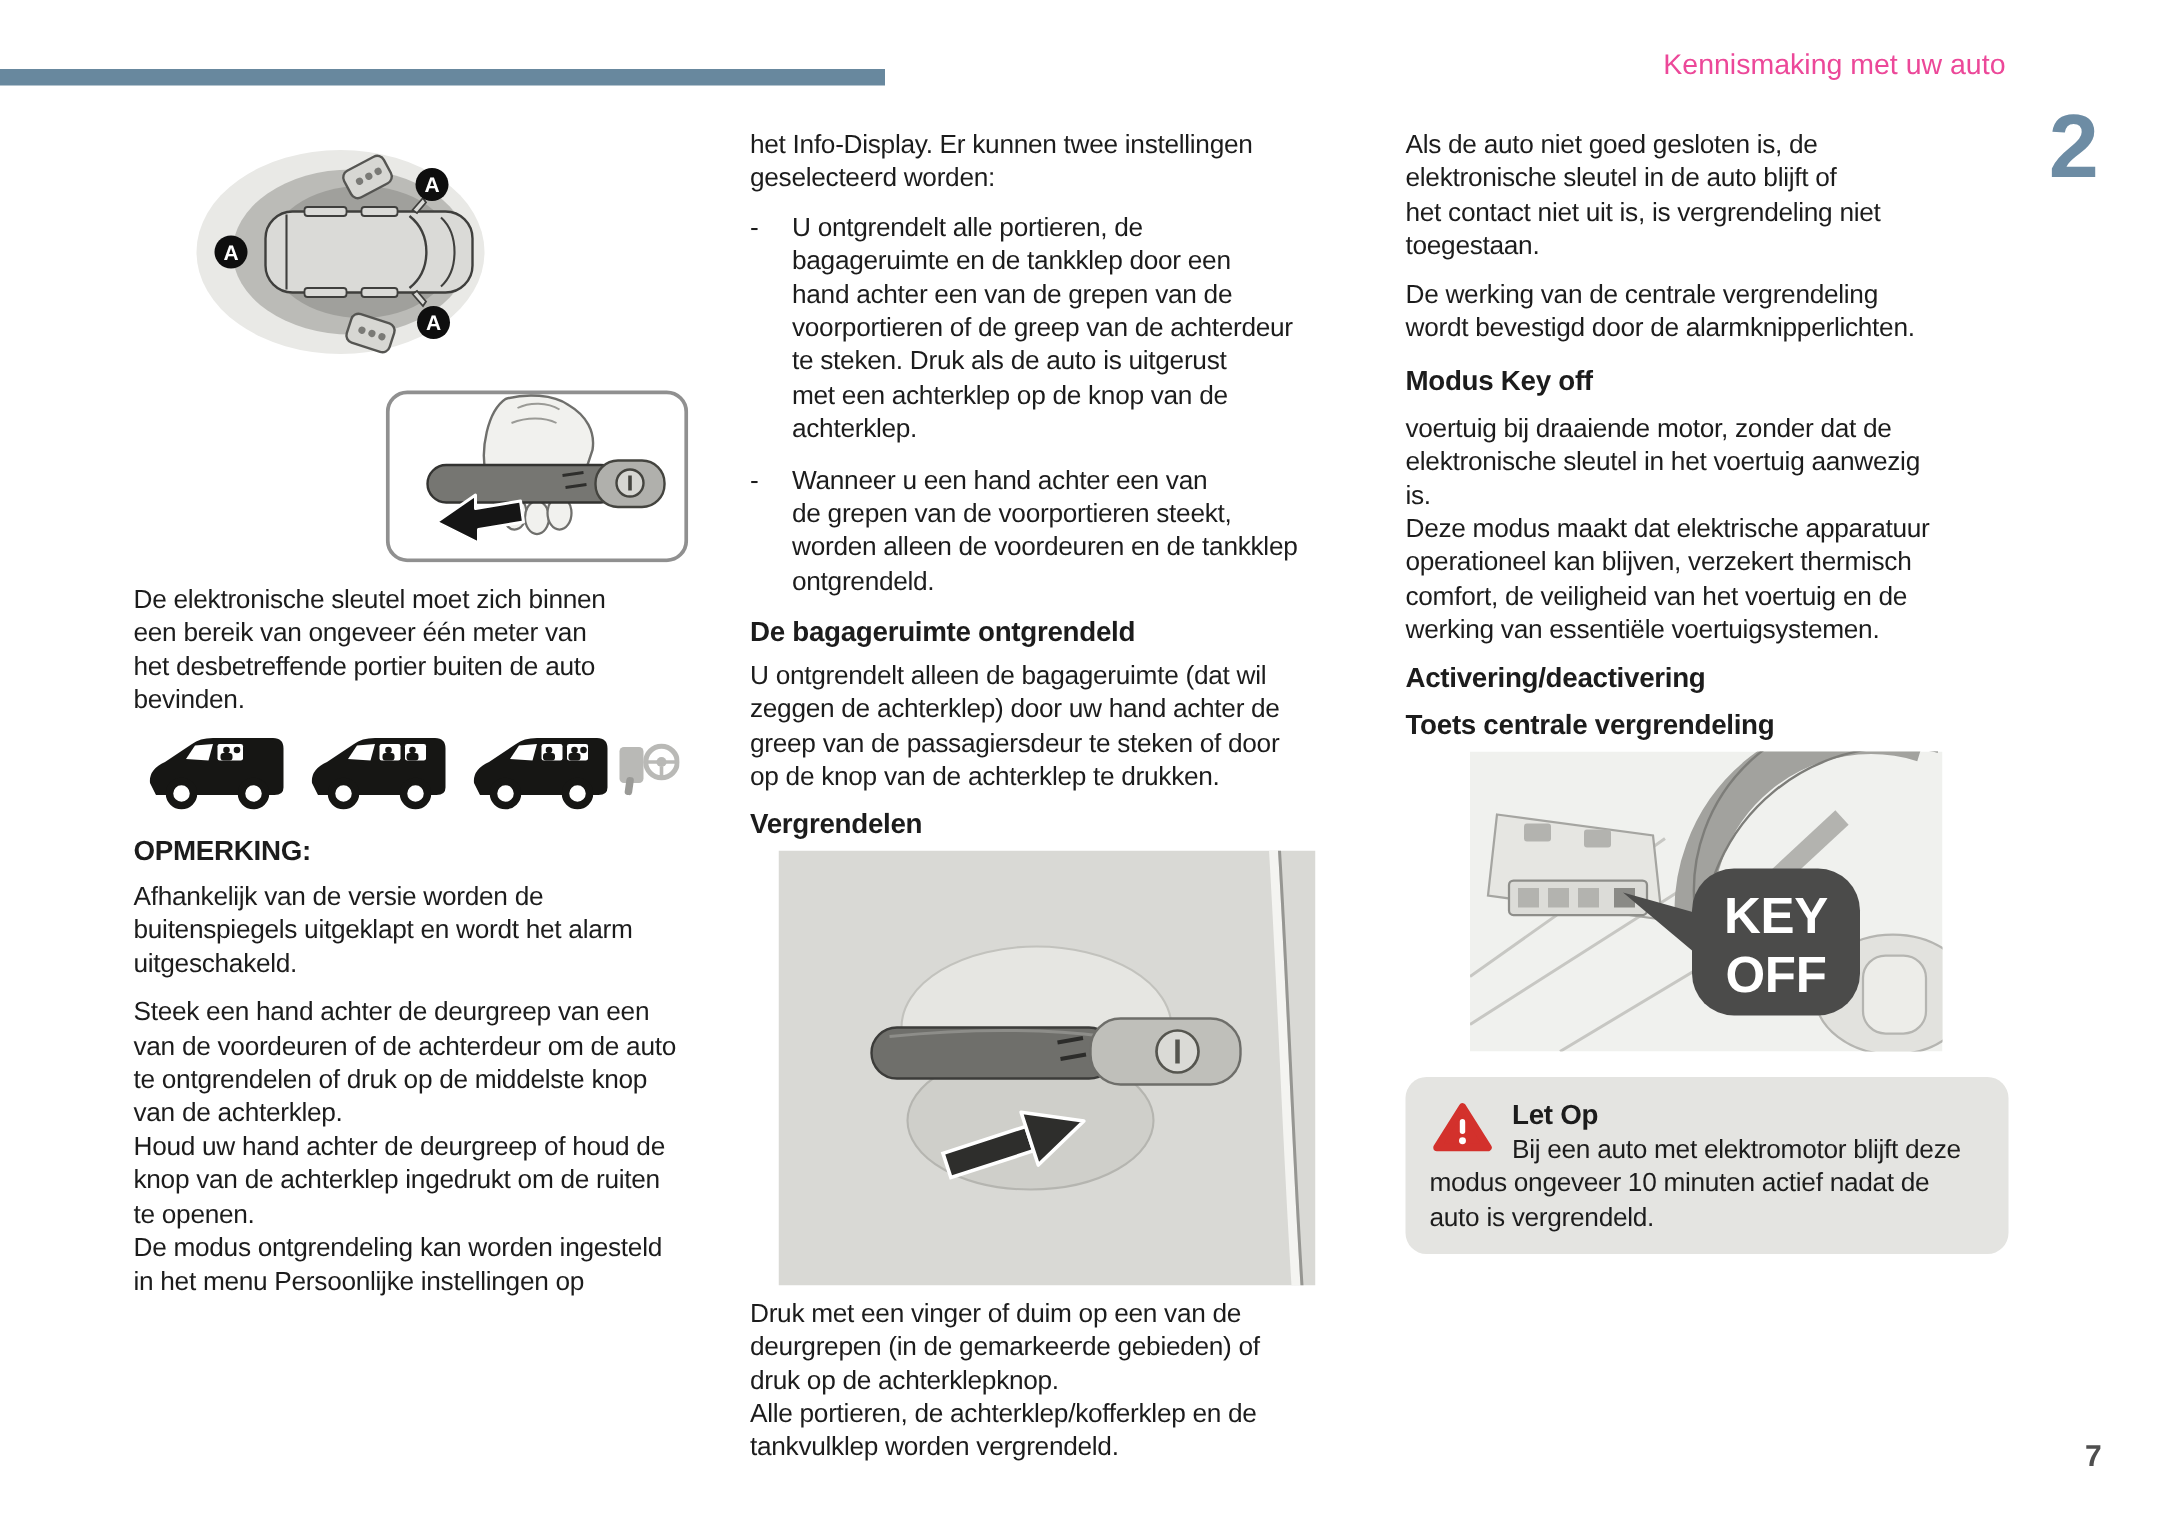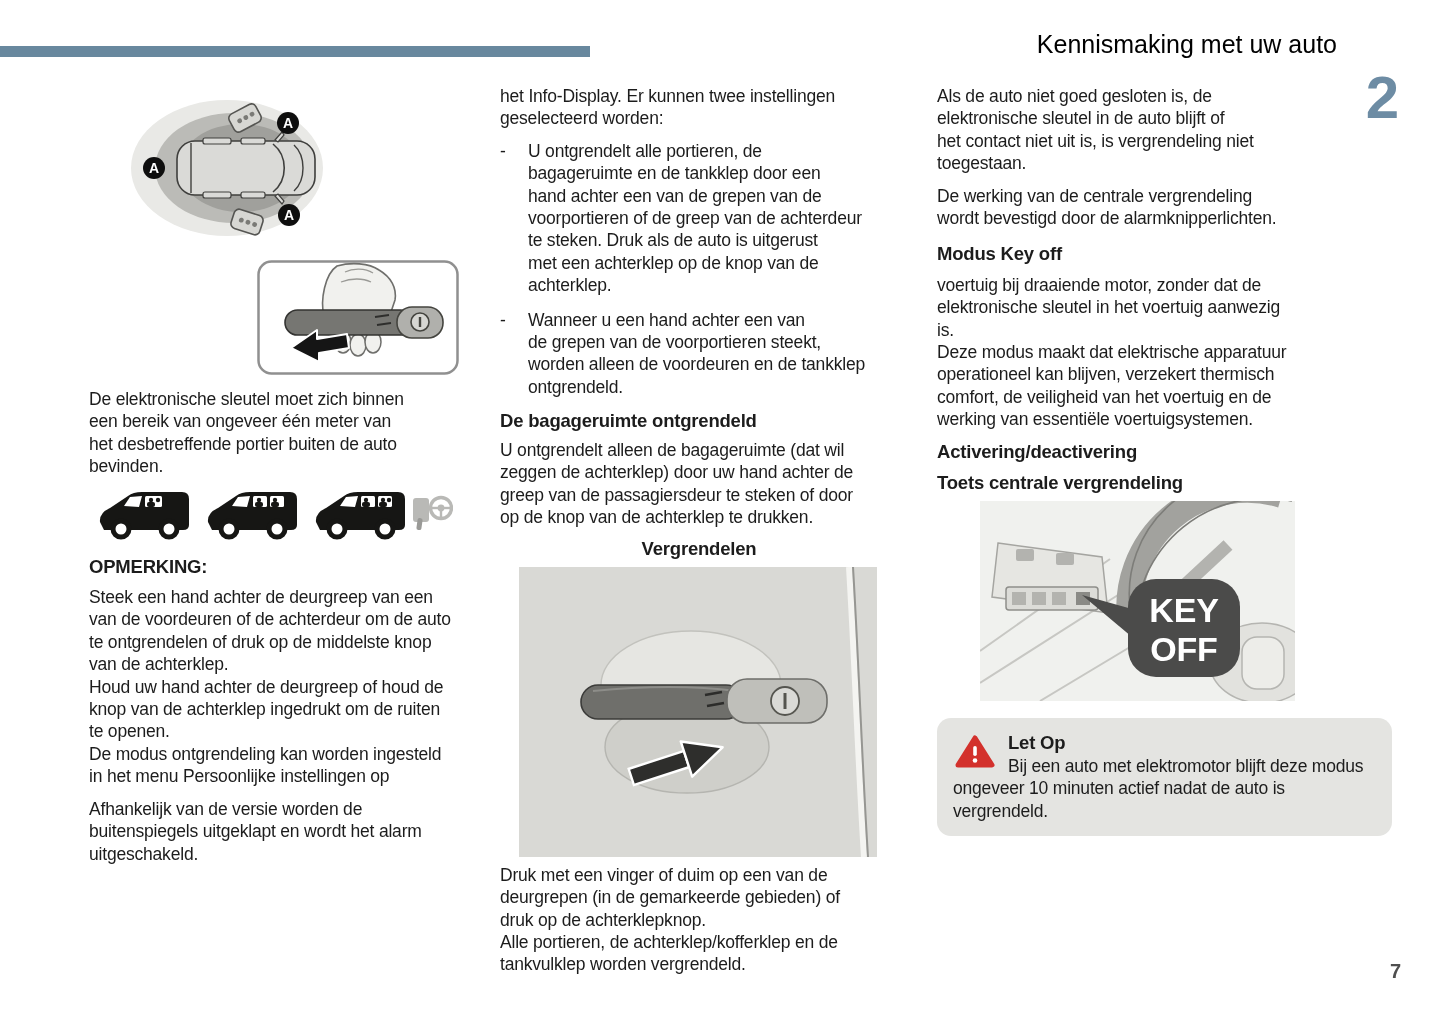--- a/index.html
+++ b/index.html
@@ -3,21 +3,21 @@
 <meta charset="utf-8">
 <style>
   html,body{margin:0;padding:0;}
   body{
     width:1445px;height:1018px;position:relative;overflow:hidden;
     background:#ffffff;color:#1c1c1c;
     font-family:"Liberation Sans", sans-serif;
     font-size:17.5px;line-height:22.4px;letter-spacing:-0.2px;
   }
   .accent-bar{position:absolute;left:0;top:46px;width:590px;height:11px;background:#68889E;}
-  .running-header{position:absolute;top:33px;right:108px;font-size:25px;color:#000000;letter-spacing:0;}
+  .running-header{position:absolute;top:33px;right:108px;font-size:19px;color:#ec4899;letter-spacing:0;}
   .chapter-number{position:absolute;top:68px;right:46px;font-size:60px;font-weight:bold;color:#6D8CA4;line-height:1;}
   .page-number{position:absolute;top:960px;right:44px;font-size:20px;font-weight:bold;color:#4f4f4f;}
 
   .col{position:absolute;top:85px;width:398px;}
   .col1{left:89px;}
   .col2{left:500px;}
   .col3{left:937px;}
 
   p{margin:0 0 10px 0;white-space:pre-line;}
   h3{font-size:18.5px;margin:14px 0 8px 0;letter-spacing:-0.2px;}
@@ -30,21 +30,21 @@
 
   .illus{display:block;}
   .illus-range{margin:3px 0 0 28px;}
   .illus-handle{margin:14px 0 0 168px;}
   .illus-vans{margin:10px 0 2px 8px;}
   .illus-door{margin:0 0 0 19px;}
   .illus-keyoff{margin:3px 0 0 43px;}
 
   .warning-box{
     margin-top:17px;background:#E4E4E1;border-radius:14px;
-    padding:14px 18px 14px 16px;box-sizing:border-box;width:455px;min-height:108px;
+    padding:14px 18px 14px 16px;box-sizing:border-box;width:402px;min-height:108px;
   }
   .warning-box .w-icon{float:left;margin:2px 13px 6px 2px;}
   .warning-box .w-title{font-weight:bold;font-size:18.5px;margin-bottom:1px;}
   .warning-box p{margin:0;}
 </style>
 </head>
 <body>
 
 <div class="accent-bar"></div>
 <div class="running-header">Kennismaking met uw auto</div>
@@ -162,32 +162,32 @@
       <rect x="0" y="2" width="16" height="24" rx="3" fill="#B9B9B6"></rect>
       <rect x="4" y="22" width="5" height="12" rx="2" fill="#9A9A97" transform="rotate(8 6 28)"></rect>
       <circle cx="28" cy="12" r="10.5" fill="none" stroke="#B9B9B6" stroke-width="3.4"></circle>
       <circle cx="28" cy="12" r="3.4" fill="#B9B9B6"></circle>
       <line x1="18" y1="12" x2="38" y2="12" stroke="#B9B9B6" stroke-width="2.4"></line>
       <line x1="28" y1="15" x2="28" y2="22" stroke="#B9B9B6" stroke-width="2.4"></line>
     </g>
   </svg>
 
   <h3 style="margin-top:16px;">OPMERKING:</h3>
+  <p>Afhankelijk van de versie worden de
+buitenspiegels uitgeklapt en wordt het alarm
+uitgeschakeld.</p>
   <p>Steek een hand achter de deurgreep van een
 van de voordeuren of de achterdeur om de auto
 te ontgrendelen of druk op de middelste knop
 van de achterklep.
 Houd uw hand achter de deurgreep of houd de
 knop van de achterklep ingedrukt om de ruiten
 te openen.
 De modus ontgrendeling kan worden ingesteld
 in het menu Persoonlijke instellingen op</p>
-  <p>Afhankelijk van de versie worden de
-buitenspiegels uitgeklapt en wordt het alarm
-uitgeschakeld.</p>
 </div>
 
 <div class="col col2">
   <p>het Info-Display. Er kunnen twee instellingen
 geselecteerd worden:</p>
 
   <ul class="dash-list">
     <li>
       <span class="dash">-</span>
       <span class="li-text">U ontgrendelt alle portieren, de
@@ -206,21 +206,21 @@
 ontgrendeld.</span>
     </li>
   </ul>
 
   <h3 class="tight" style="margin-top:4px;">De bagageruimte ontgrendeld</h3>
   <p>U ontgrendelt alleen de bagageruimte (dat wil
 zeggen de achterklep) door uw hand achter de
 greep van de passagiersdeur te steken of door
 op de knop van de achterklep te drukken.</p>
 
-  <h3 class="tight" style="margin-top:0;text-align:center;">Vergrendelen</h3>
+  <h3 class="tight" style="margin-top:0;">Vergrendelen</h3>
 
   <svg class="illus illus-door" width="358" height="290" viewBox="0 0 358 290">
     <rect x="0" y="0" width="358" height="290" fill="#D9D9D5"></rect>
     <ellipse cx="172" cy="118" rx="90" ry="54" fill="#E6E6E2" stroke="#C2C2BD" stroke-width="1.4"></ellipse>
     <ellipse cx="168" cy="180" rx="82" ry="46" fill="#CFCFCA" stroke="#B5B5B0" stroke-width="1.4"></ellipse>
     <rect x="62" y="118" width="162" height="34" rx="17" fill="#6F6F6B" stroke="#3C3C3A" stroke-width="1.6"></rect>
     <path d="M74,124 q80,-8 144,0" fill="none" stroke="#8D8D89" stroke-width="2"></path>
     <rect x="208" y="112" width="100" height="44" rx="20" fill="#BFBFBA" stroke="#6E6E6A" stroke-width="1.6"></rect>
     <circle cx="266" cy="134" r="14" fill="#DADAD6" stroke="#55554F" stroke-width="1.8"></circle>
     <line x1="266" y1="126" x2="266" y2="142" stroke="#55554F" stroke-width="3"></line>

